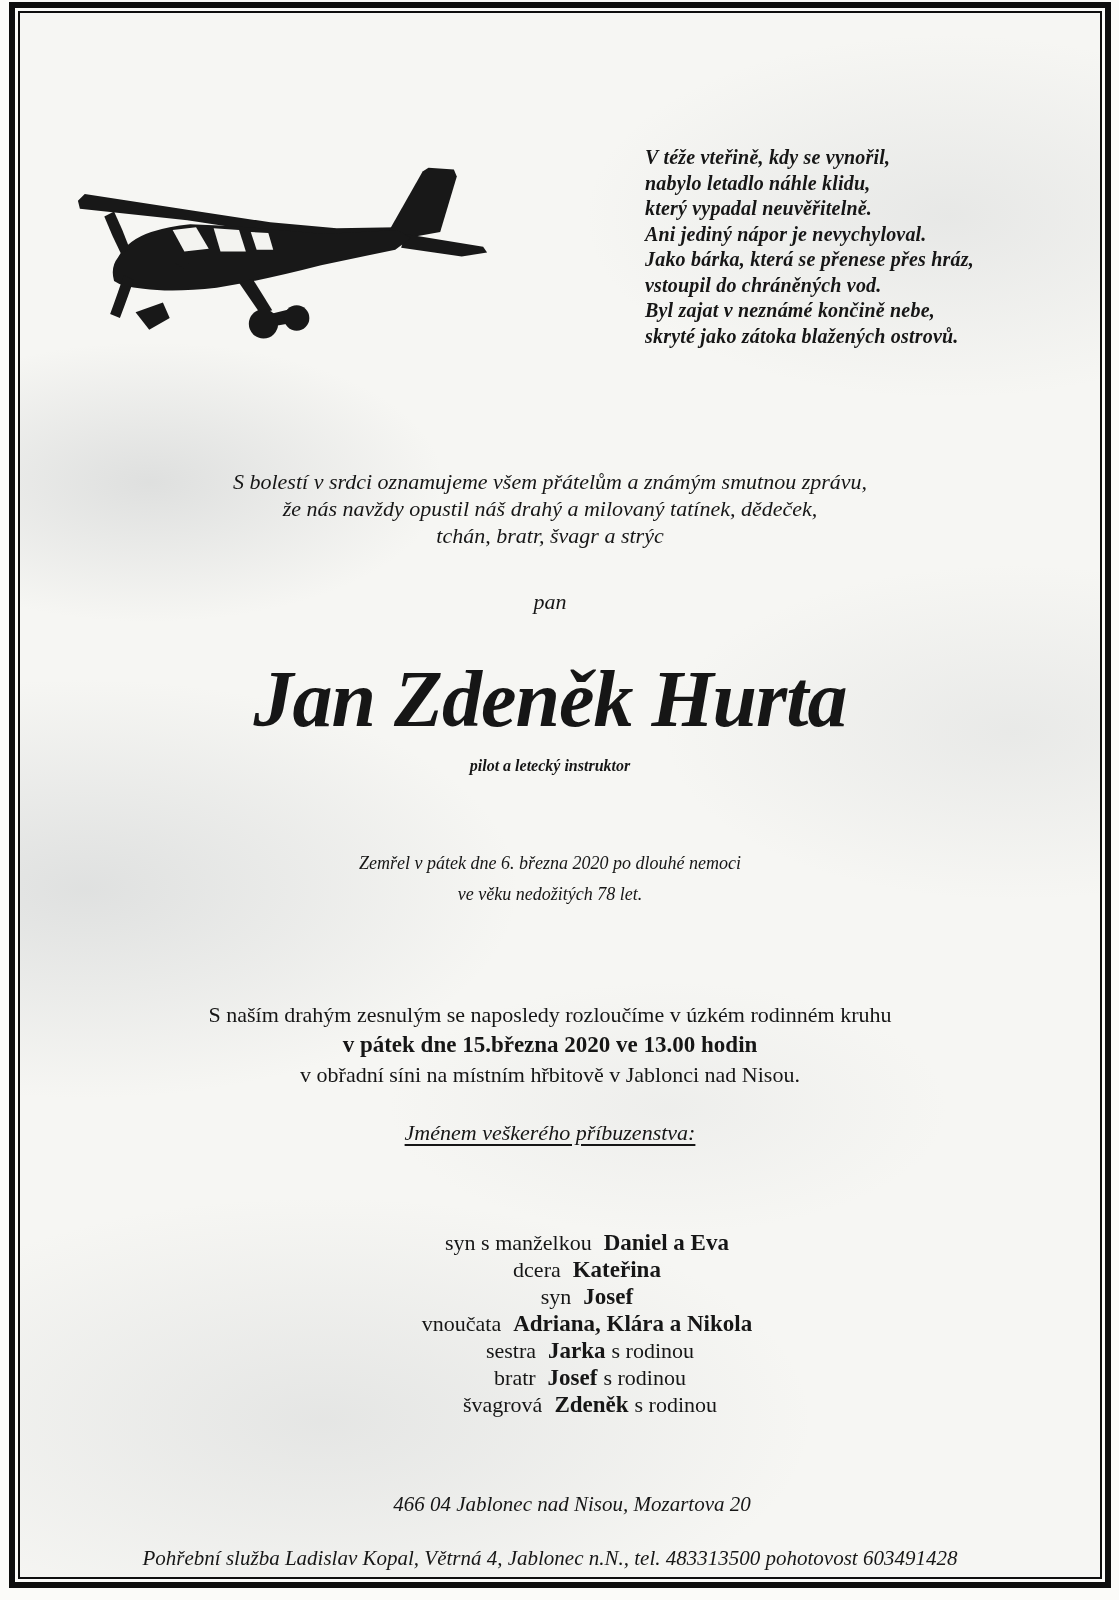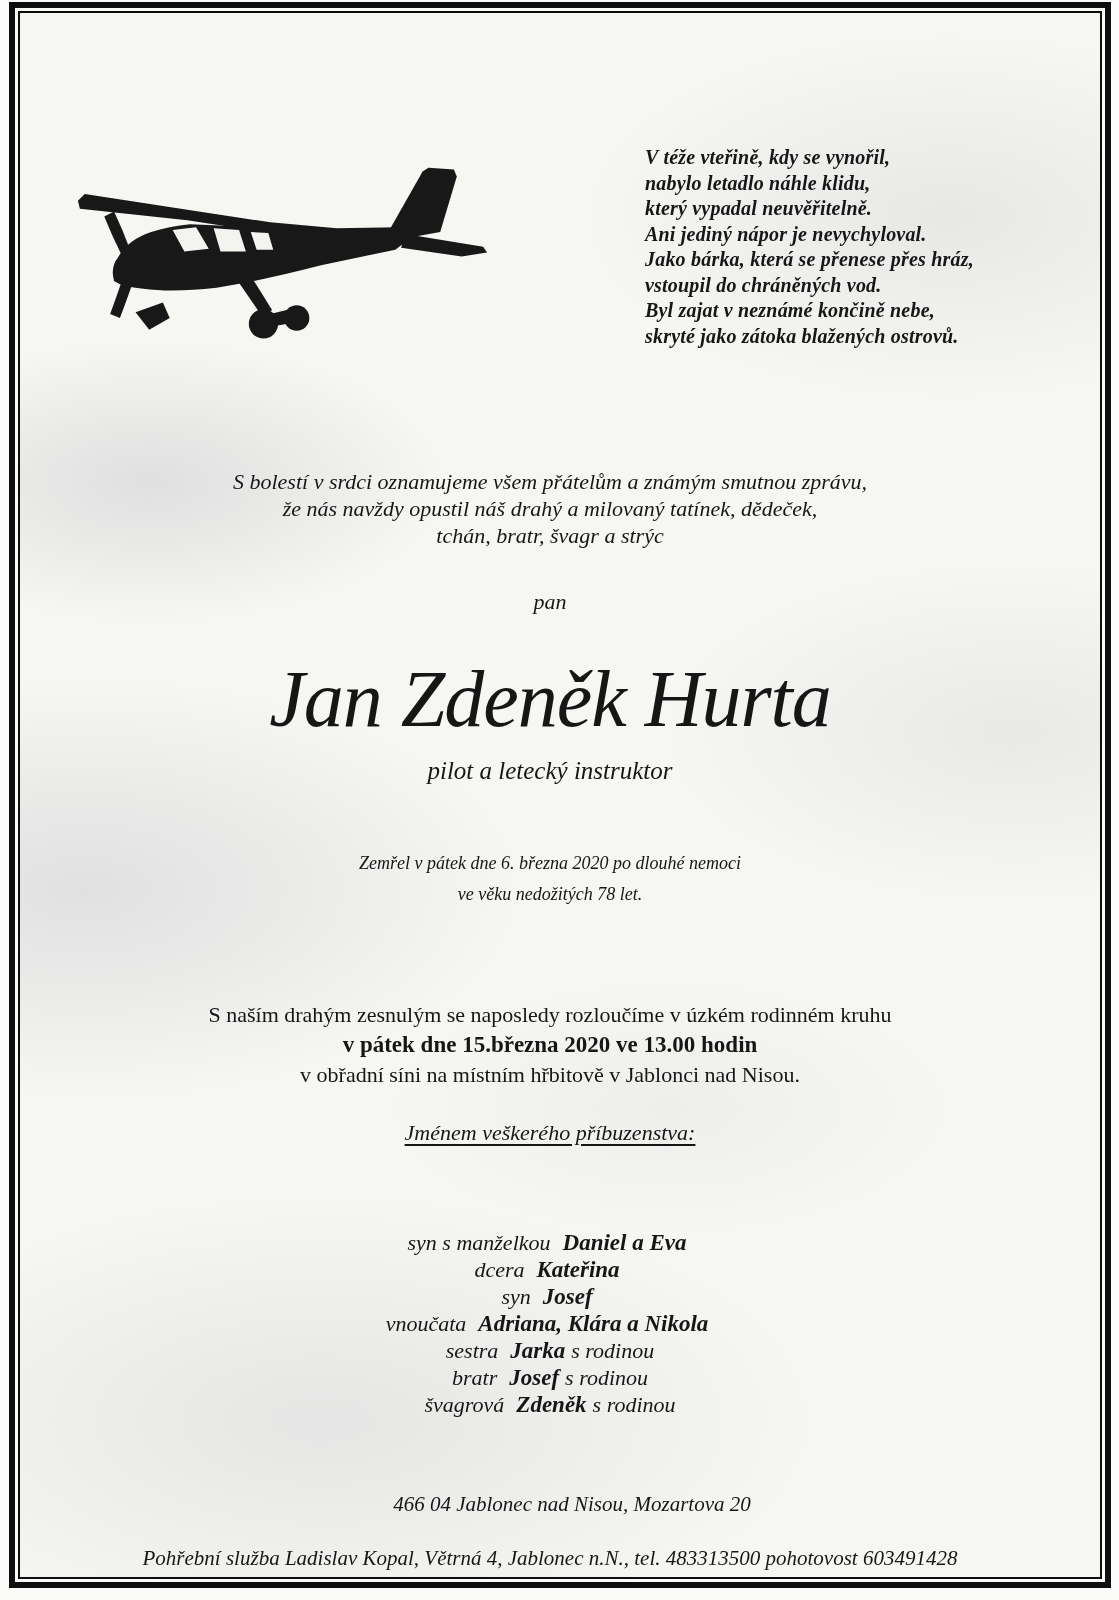--- a/index.html
+++ b/index.html
@@ -37,32 +37,32 @@
     left:625px; top:132px;
     font-style:italic; font-weight:bold;
     font-size:20px; line-height:25.5px;
     letter-spacing:0.2px;
     white-space:nowrap;
   }
   .announce { top:455px; font-style:italic; font-size:22px; line-height:27px; }
   .salutation { top:576px; font-style:italic; font-size:22px; }
   .deceased-name {
     top:636px;
-    font-style:italic; font-weight:normal;
+    font-style:italic; font-weight:bold;
     font-size:80px; line-height:100px;
     letter-spacing:-1px;
     white-space:nowrap;
   }
-  .occupation { top:744px; font-style:italic; font-weight:normal; font-size:25px; }
+  .occupation { top:744px; font-style:italic; font-weight:bold; font-size:16px; }
   .death-info { top:835px; font-style:italic; font-size:18px; line-height:31px; }
   .farewell { top:987px; font-size:22px; line-height:30px; }
   .farewell .bold-line { font-weight:bold; font-size:23px; }
   .family-heading { top:1107px; font-style:italic; font-size:22px; }
   .family-heading span { text-decoration:underline; text-underline-offset:4px; }
-  .family-list { top:1216px; font-style:italic; font-size:22px; line-height:27px; }
+  .family-list { top:1216px; font-size:22px; line-height:27px;margin-left:40px; }
   .family-list .rel { margin-right:12px; }
   .family-list .names { font-weight:bold; font-size:23px; }
   .family-list .suffix { margin-left:6px; }
   .address { top:1479px; font-style:italic; font-size:21px;padding-left:44px; }
   .service { top:1533px; font-style:italic; font-size:21px; white-space:nowrap; }
 
   .plane-wrap { left:55px; top:150px; width:415px; height:186px; }
   .plane-wrap svg { width:100%; height:100%; }
 </style>
 </head>

